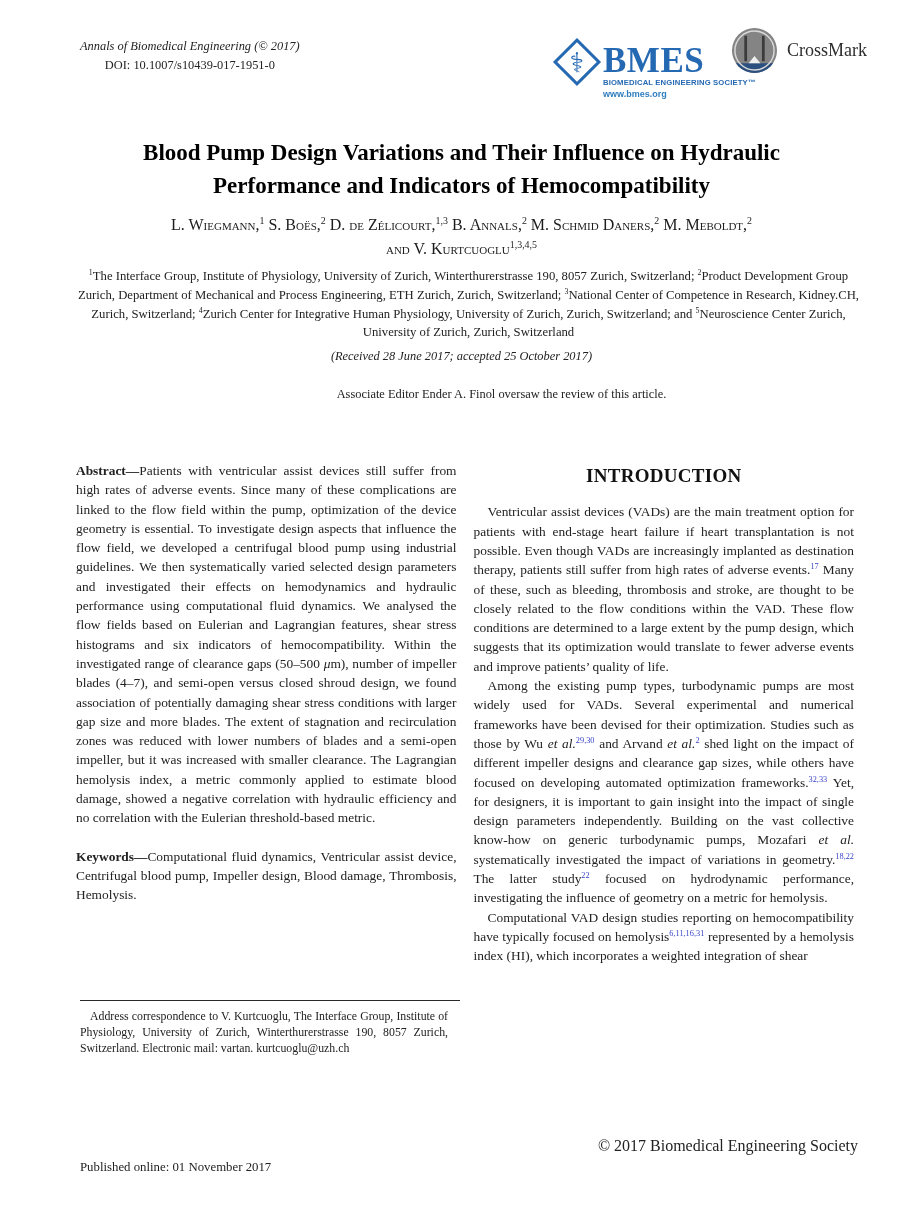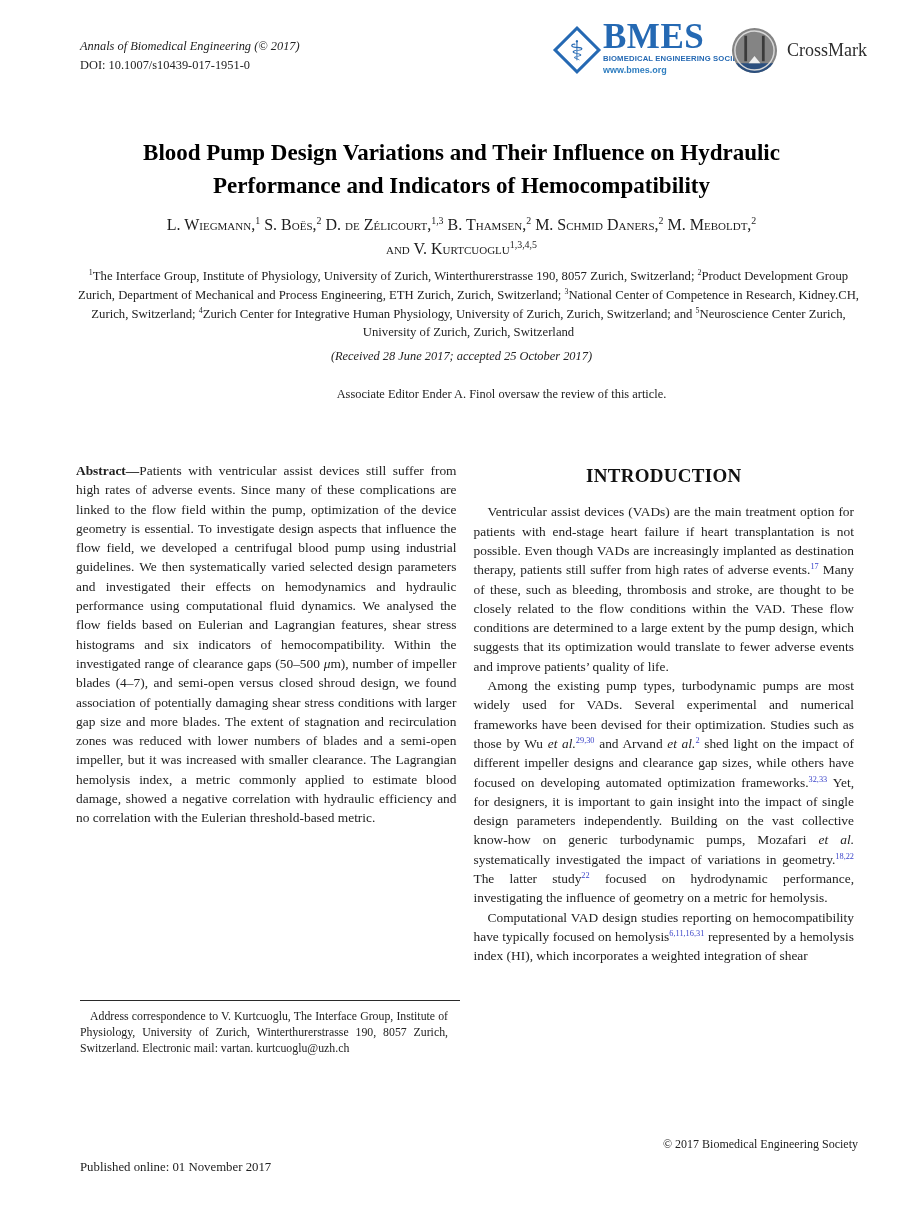--- a/index.html
+++ b/index.html
@@ -2,28 +2,28 @@
 <html><head>
 <meta charset="utf-8">
 <style>
   html,body { margin:0; padding:0; background:#e8e8e8; }
   .page {
     position:relative; width:923px; height:1232px; margin:0 auto;
     background:#ffffff; overflow:hidden;
     font-family:"Liberation Serif", serif; color:#222;
   }
   
-  .pub-info { position:absolute; left:80px; top:37px; font-size:12.4px; line-height:1.5; }
+  .pub-info { position:absolute; left:80px; top:37px; font-size:12.4px; line-height:1.5;text-align:center; }
   .journal { font-style:italic; }
   .bmes { position:absolute; left:556px; top:22px; display:flex; align-items:center; cursor:pointer; }
   .diamond { width:28px; height:28px; border:3px solid #2569b3; transform:rotate(45deg);
     display:flex; align-items:center; justify-content:center; margin:4px 2px 0 4px; }
   .caduceus { transform:rotate(-45deg); font-size:27px; color:#2569b3; line-height:1;
     font-family:"DejaVu Sans", sans-serif; }
-  .bmes-text { display:flex; flex-direction:column; margin-left:7px; }
+  .bmes-text { display:flex; flex-direction:column; margin-left:7px;margin-top:24px; }
   .bmes-acronym { font-size:35px; font-weight:bold; color:#2569b3; line-height:0.88; letter-spacing:0.5px; }
   .bmes-sub { font-size:7.7px; font-weight:bold; color:#2569b3; font-family:"Liberation Sans", sans-serif;
     letter-spacing:0.15px; margin-top:1px; white-space:nowrap; }
   .bmes-url { font-size:9px; font-weight:bold; color:#2f7ec0; font-family:"Liberation Sans", sans-serif; margin-top:2px; }
   .crossmark { position:absolute; left:731px; top:27px; display:flex; align-items:center; gap:9px; cursor:pointer; }
   .crossmark-label { font-size:18px; color:#2e2e2e; }
   
   .title { position:absolute; top:137px; left:0; width:100%; text-align:center;
     font-size:23px; font-weight:bold; line-height:1.43; color:#000; }
   .authors { position:absolute; top:213px; left:0; width:100%; text-align:center;
@@ -42,21 +42,21 @@
   .intro-heading { text-align:center; font-weight:bold; font-size:19px;
     margin:1px 0 13px 0; letter-spacing:0.3px; color:#111; }
   .indent { text-indent:14px; }
   .cite { color:#3a43c9; cursor:pointer; }
   
   .footnote { position:absolute; top:1000px; left:80px; width:380px;
     font-size:11.8px; line-height:1.36; text-align:justify; }
   .footnote-rule { border:none; border-top:1.4px solid #2a2a2a; margin:0 0 7px 0; }
   .footnote p { margin:0 12px 5px 0; text-indent:10px; }
   
-  .copyright { position:absolute; top:1137px; left:80px; width:778px; text-align:right; font-size:12px; }
+  .copyright { position:absolute; top:1137px; left:80px; width:778px; text-align:right; font-size:16px; }
   .published { position:absolute; top:1160px; left:80px; font-size:12.8px; }
 </style>
 </head>
 <body>
 
 <div class="page">
 
   <div class="pub-info">
     <div class="journal">Annals of Biomedical Engineering (© 2017)</div>
     <div class="doi">DOI: 10.1007/s10439-017-1951-0</div>
@@ -88,33 +88,34 @@
     </svg>
     <span class="crossmark-label">CrossMark</span>
   </div>
 
   <div class="title">
     <div>Blood Pump Design Variations and Their Influence on Hydraulic</div>
     <div>Performance and Indicators of Hemocompatibility</div>
   </div>
 
   <div class="authors">
-    <div><span>L. Wiegmann,</span><sup>1</sup><span> S. Boës,</span><sup>2</sup><span> D. de Zélicourt,</span><sup>1,3</sup><span> B. Thamsen,</span><sup>2</sup><span> M. Schmid Daners,</span><sup>2</sup><span> M. Meboldt,</span><sup>2</sup></div>
+    <div><span>L. Wiegmann,</span><sup>1</sup><span> S. Boës,</span><sup>2</sup><span> D. de Zélicourt,</span><sup>1,3</sup><span> B. Annals,</span><sup>2</sup><span> M. Schmid Daners,</span><sup>2</sup><span> M. Meboldt,</span><sup>2</sup></div>
     <div><span>and V. Kurtcuoglu</span><sup>1,3,4,5</sup></div>
   </div>
 
   <div class="affils"><sup>1</sup><span>The Interface Group, Institute of Physiology, University of Zurich, Winterthurerstrasse 190, 8057 Zurich, Switzerland; </span><sup>2</sup><span>Product Development Group Zurich, Department of Mechanical and Process Engineering, ETH Zurich, Zurich, Switzerland; </span><sup>3</sup><span>National Center of Competence in Research, Kidney.CH, Zurich, Switzerland; </span><sup>4</sup><span>Zurich Center for Integrative Human Physiology, University of Zurich, Zurich, Switzerland; and </span><sup>5</sup><span>Neuroscience Center Zurich, University of Zurich, Zurich, Switzerland</span></div>
 
   <div class="received">(Received 28 June 2017; accepted 25 October 2017)</div>
 
   <div class="editor">Associate Editor Ender A. Finol oversaw the review of this article.</div>
 
   <div class="columns">
     <div class="col">
       <p class="para"><span style="font-weight: bold;">Abstract—</span><span>Patients with ventricular assist devices still suffer from high rates of adverse events. Since many of these complications are linked to the flow field within the pump, optimization of the device geometry is essential. To investigate design aspects that influence the flow field, we developed a centrifugal blood pump using industrial guidelines. We then systematically varied selected design parameters and investigated their effects on hemodynamics and hydraulic performance using computational fluid dynamics. We analysed the flow fields based on Eulerian and Lagrangian features, shear stress histograms and six indicators of hemocompatibility. Within the investigated range of clearance gaps (50–500 </span><span style="font-style: italic;">μ</span><span>m), number of impeller blades (4–7), and semi-open versus closed shroud design, we found association of potentially damaging shear stress conditions with larger gap size and more blades. The extent of stagnation and recirculation zones was reduced with lower numbers of blades and a semi-open impeller, but it was increased with smaller clearance. The Lagrangian hemolysis index, a metric commonly applied to estimate blood damage, showed a negative correlation with hydraulic efficiency and no correlation with the Eulerian threshold-based metric.</span></p>
+      <p class="para keywords"><span style="font-weight: bold;">Keywords—</span><span>Computational fluid dynamics, Ventricular assist device, Centrifugal blood pump, Impeller design, Blood damage, Thrombosis, Hemolysis.</span></p>
     </div>
     <div class="col">
       <div class="intro-heading">INTRODUCTION</div>
       <p class="para indent"><span>Ventricular assist devices (VADs) are the main treatment option for patients with end-stage heart failure if heart transplantation is not possible. Even though VADs are increasingly implanted as destination therapy, patients still suffer from high rates of adverse events.</span><sup class="cite">17</sup><span> Many of these, such as bleeding, thrombosis and stroke, are thought to be closely related to the flow conditions within the VAD. These flow conditions are determined to a large extent by the pump design, which suggests that its optimization would translate to fewer adverse events and improve patients’ quality of life.</span></p>
       <p class="para indent"><span>Among the existing pump types, turbodynamic pumps are most widely used for VADs. Several experimental and numerical frameworks have been devised for their optimization. Studies such as those by Wu </span><span style="font-style: italic;">et al.</span><sup class="cite">29,30</sup><span> and Arvand </span><span style="font-style: italic;">et al.</span><sup class="cite">2</sup><span> shed light on the impact of different impeller designs and clearance gap sizes, while others have focused on developing automated optimization frameworks.</span><sup class="cite">32,33</sup><span> Yet, for designers, it is important to gain insight into the impact of single design parameters independently. Building on the vast collective know-how on generic turbodynamic pumps, Mozafari </span><span style="font-style: italic;">et al.</span><span> systematically investigated the impact of variations in geometry.</span><sup class="cite">18,22</sup><span> The latter study</span><sup class="cite">22</sup><span> focused on hydrodynamic performance, investigating the influence of geometry on a metric for hemolysis.</span></p>
       <p class="para indent"><span>Computational VAD design studies reporting on hemocompatibility have typically focused on hemolysis</span><sup class="cite">6,11,16,31</sup><span> represented by a hemolysis index (HI), which incorporates a weighted integration of shear</span></p>
     </div>
   </div>
 
   <div class="footnote">

